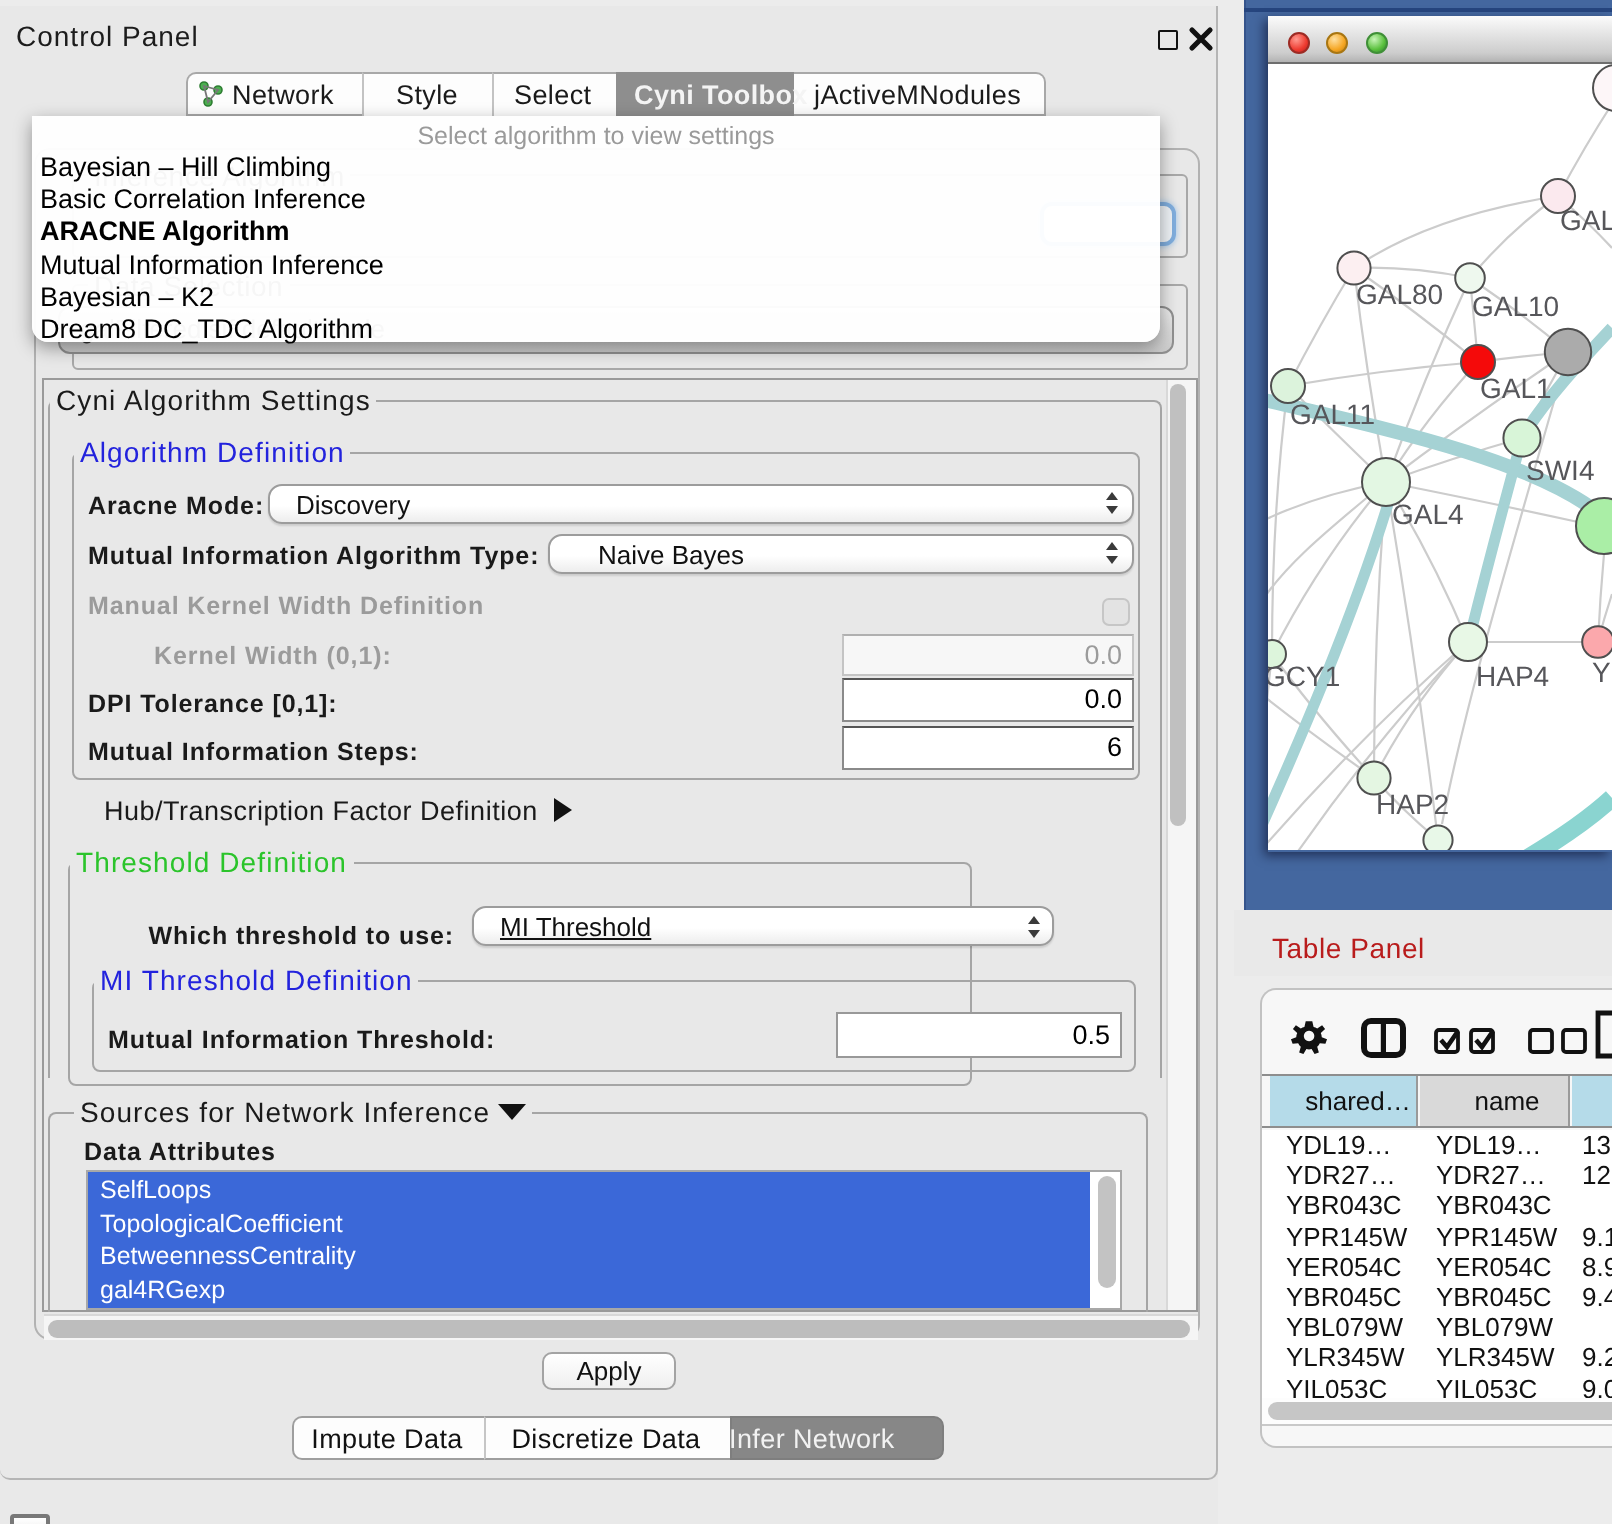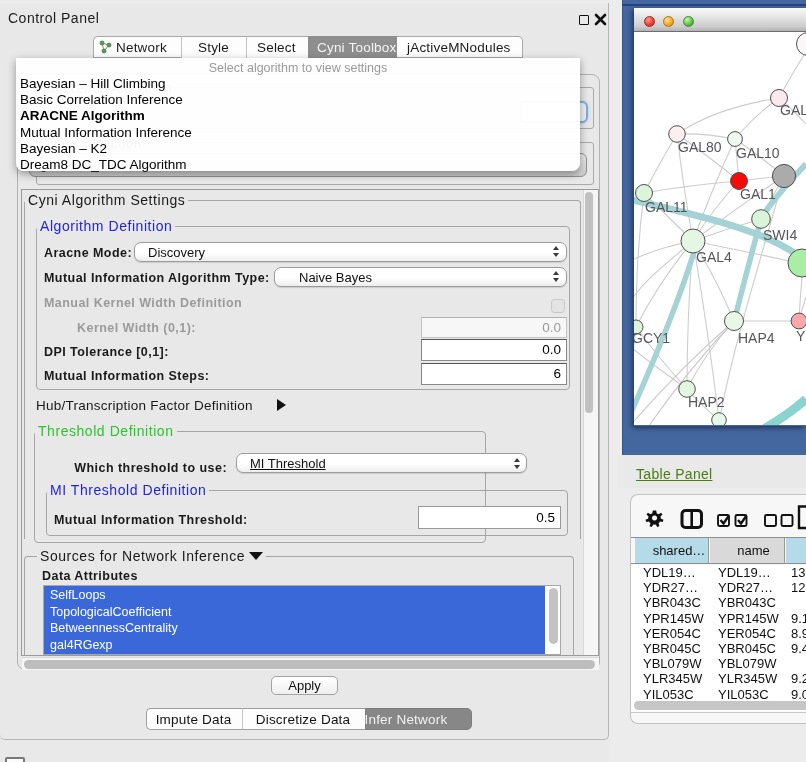--- a/index.html
+++ b/index.html
@@ -42,21 +42,21 @@
   <div class="abs" style="left:304px;top:0;width:126px;height:22px;background:#fdfdfd;border:1px solid #a8a8a8;border-left:none;border-radius:0 5px 0 0;"></div>
   <svg class="abs" style="left:6px;top:4px;" width="14" height="14" viewBox="0 0 14 14">
       <circle cx="3" cy="3" r="2" fill="#4caf50" stroke="#2e7d32" stroke-width="0.8"></circle>
       <circle cx="10" cy="5" r="2" fill="#4caf50" stroke="#2e7d32" stroke-width="0.8"></circle>
       <circle cx="5" cy="11" r="2" fill="#4caf50" stroke="#2e7d32" stroke-width="0.8"></circle>
       <path d="M3 3 L10 5 L5 11 Z" fill="none" stroke="#777" stroke-width="0.9"></path>
     </svg>
   <div class="abs" style="left:23px;top:4px;">Network</div>
   <div class="abs" style="left:105px;top:4px;">Style</div>
   <div class="abs" style="left:164px;top:4px;">Select</div>
-  <div class="abs" style="left:224px;top:4px;color:#f4f4f4;">Cyni Toolbox</div>
+  <div class="abs" style="left:224px;top:4px;color:#f4f4f4;font-weight:bold;">Cyni Toolbox</div>
   <div class="abs" style="left:314px;top:4px;">jActiveMNodules</div>
 </div>
 
 <div class="abs" style="left:17px;top:74px;width:583px;height:596px;border:1px solid #b2b2b2;border-radius:8px;background:#e8e8e8;"></div>
 
 <div class="abs" style="left:36px;top:87px;width:558px;height:42px;border:1px solid #a8a8a8;border-radius:3px;"></div>
 <div class="abs" style="left:520px;top:101px;width:68px;height:22px;border:2.5px solid #80aede;border-radius:6px;box-shadow:0 0 3px #9cc4ea;background:#eef2f6;"></div>
 <div class="abs" style="left:36px;top:142px;width:558px;height:43px;border:1px solid #a8a8a8;border-radius:3px;"></div>
 <div class="abs" style="left:29px;top:153px;width:558px;height:24px;border:1px solid #909090;border-radius:6px;background:linear-gradient(#ececec,#cbcbcb);"></div>
 <div class="abs" style="left:44px;top:80px;font-size:14px;letter-spacing:0.25px;color:#1a1a1a;background:#e8e8e8;padding:0 3px;">Inference Algorithm</div>
@@ -77,21 +77,21 @@
 <div class="abs lbl" style="left:44px;top:271px;">Mutual Information Algorithm Type:</div>
 <div class="combo" style="left:274px;top:266.5px;width:292.5px;height:20px;padding-left:24px;">Naive Bayes<span class="updn"></span></div>
 <div class="abs lbl dis" style="left:44px;top:296px;">Manual Kernel Width Definition</div>
 <div class="abs" style="left:551px;top:299px;width:14px;height:14px;background:#e3e3e3;border:1px solid #c6c6c6;border-radius:3.5px;"></div>
 <div class="abs lbl dis" style="left:44px;top:321px;margin-left:33px;">Kernel Width (0,1):</div>
 <div class="field" style="left:421px;top:317px;width:146px;height:21px;border:1px solid #c4c4c4;border-top:1.5px solid #b0b0b0;background:#f7f7f7;color:#9b9b9b;line-height:19px;">0.0</div>
 <div class="abs lbl" style="left:44px;top:345px;">DPI Tolerance [0,1]:</div>
 <div class="field" style="left:421px;top:339px;width:146px;height:22px;border:1px solid #8a8a8a;border-top:1.5px solid #555;line-height:19px;">0.0</div>
 <div class="abs lbl" style="left:44px;top:369px;">Mutual Information Steps:</div>
 <div class="field" style="left:421px;top:362.5px;width:146px;height:22px;border:1px solid #8a8a8a;border-top:1.5px solid #555;line-height:19px;">6</div>
-<div class="abs" style="left:36px;top:398px;font-size:13.5px;letter-spacing:0.25px;color:#1a1a1a;">Hub/Transcription Factor Definition</div>
+<div class="abs" style="left:52px;top:398px;font-size:13.5px;letter-spacing:0.25px;color:#1a1a1a;">Hub/Transcription Factor Definition</div>
 <div class="abs" style="left:277px;top:399px;width:0;height:0;border-top:6px solid transparent;border-bottom:6px solid transparent;border-left:9px solid #111;"></div>
 
 <div class="grp" style="left:34px;top:431px;width:452px;height:112px;">
   <div class="gtitle" style="left:0;color:#2bc42b;">Threshold Definition</div>
 </div>
 <div class="abs lbl" style="left:27px;top:461px;width:200px;text-align:right;">Which threshold to use:</div>
 <div class="combo" style="left:236px;top:453px;width:291px;height:20px;text-decoration:underline;">MI Threshold<span class="updn"></span></div>
 <div class="grp" style="left:46px;top:490px;width:522px;height:46px;">
   <div class="gtitle" style="left:0;color:#2323dd;">MI Threshold Definition</div>
 </div>
@@ -216,21 +216,21 @@
       <text x="696" y="262">GAL4</text>
       <text x="632" y="343">GCY1</text>
       <text x="738" y="343">HAP4</text>
       <text x="796" y="341">Y</text>
       <text x="688" y="407">HAP2</text>
     </g>
   </svg>
 </div>
 
 <div class="abs" style="left:617px;top:455px;width:189px;height:33px;background:#e9e9e9;"></div>
-<div class="abs" style="left:636px;top:466px;font-size:14px;letter-spacing:0.3px;color:#4d7c0f;text-decoration:underline;">Table Panel</div>
+<div class="abs" style="left:636px;top:466px;font-size:14px;letter-spacing:0.3px;color:#b91c1c;">Table Panel</div>
 
 <div class="abs" style="left:617px;top:488px;width:189px;height:274px;background:#ececec;"></div>
 <div class="abs" style="left:630px;top:494px;width:182px;height:230px;background:#f7f7f7;border:1px solid #c2c2c2;border-radius:8px 0 0 8px;border-right:none;overflow:hidden;">
   
   <svg width="180" height="44" viewBox="0 0 180 44">
     <g transform="translate(23.5,23) scale(0.82)">
       <path d="M-2 -9 L2 -9 L2.8 -5.5 A7 7 0 0 1 5 -4.6 L8 -6.5 L9.8 -4.2 L7.2 -1.8 A7 7 0 0 1 7.8 0.8 L11 2 L10 4.8 L6.6 4.4 A7 7 0 0 1 5 6.6 L6 10 L3.4 11 L1.6 8 A7 7 0 0 1 -1.6 8 L-3.4 11 L-6 10 L-5 6.6 A7 7 0 0 1 -6.6 4.4 L-10 4.8 L-11 2 L-7.8 0.8 A7 7 0 0 1 -7.2 -1.8 L-9.8 -4.2 L-8 -6.5 L-5 -4.6 A7 7 0 0 1 -2.8 -5.5 Z M0 -3.2 A3.2 3.2 0 1 0 0.1 -3.2 Z" fill="#111"></path>
     </g>
     <rect x="51" y="15.5" width="19.5" height="17" rx="3.5" fill="none" stroke="#111" stroke-width="3"></rect>
     <line x1="60.7" y1="15.5" x2="60.7" y2="32.5" stroke="#111" stroke-width="2.6"></line>

